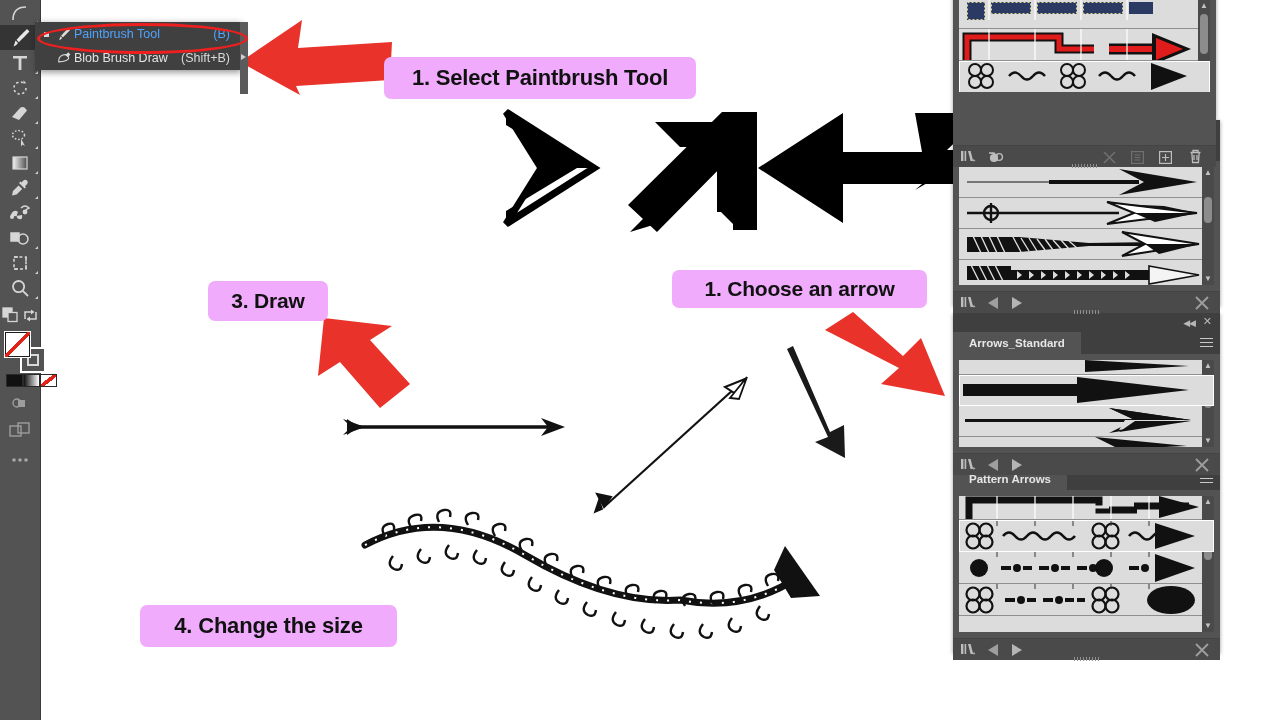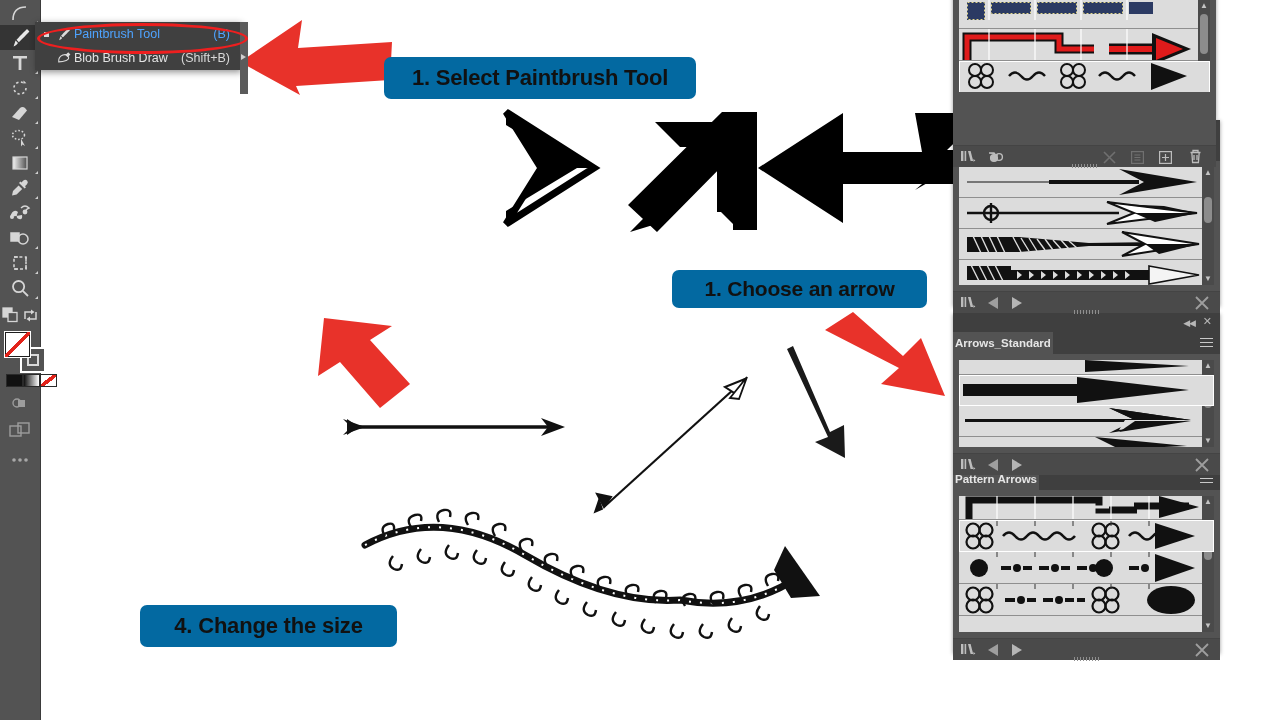--- a/index.html
+++ b/index.html
@@ -57,32 +57,32 @@
   #flyout .tail:after{content:"";position:absolute;left:1px;top:32px;width:0;height:0;
      border-top:3.5px solid transparent;border-bottom:3.5px solid transparent;border-left:5px solid #cfcfcf;}
   #hl-ellipse{position:absolute;left:37px;top:23px;width:205px;height:25px;
      border:3px solid #ee1f1f;border-radius:50%;z-index:45;pointer-events:none;}
 
   
   .redarrow{position:absolute;z-index:30;}
   .redarrow svg{display:block;overflow:visible;}
 
   
-  .callout{position:absolute;background:#0369a1;border-radius:7px;color:#111;
+  .callout{position:absolute;background:#f0abfc;border-radius:7px;color:#111;
            font-weight:bold;display:flex;align-items:center;justify-content:center;
            z-index:35;letter-spacing:-.2px;white-space:nowrap;}
 
   
   .panel{position:absolute;background:#535353;box-shadow:0 1px 4px rgba(0,0,0,.4);}
   .p-titlebar{height:19px;background:#3f3f3f;position:relative;}
   .p-titlebar .dbl{position:absolute;right:25px;top:5px;color:#b7b7b7;font-size:9px;letter-spacing:-1px;}
   .p-titlebar .x{position:absolute;right:8px;top:3px;color:#b7b7b7;font-size:11px;line-height:11px;}
   .p-tabs{height:22px;background:#3f3f3f;display:flex;align-items:stretch;position:relative;}
   .p-tab{background:#535353;color:#e6e6e6;font-size:11.5px;font-weight:bold;
-         display:flex;align-items:center;padding:0 2px;}
+         display:flex;align-items:center;padding:0 16px;}
   .p-burger{position:absolute;right:7px;top:6px;width:13px;}
   .p-burger i{display:block;height:1px;background:#c9c9c9;margin-bottom:3px;}
   .p-body{background:#535353;padding:6px 6px 0 6px;position:relative;}
   .brushlist{background:#dcdcdc;position:relative;overflow:hidden;}
   .brow{position:relative;background:#dcdcdc;border-bottom:1px solid #8f8f8f;overflow:hidden;}
   .brow.sel{outline:1.5px solid #ffffff;outline-offset:-1.5px;z-index:2;}
   .brow svg{display:block;}
   .scrollbar{position:absolute;right:0;top:0;width:12px;bottom:0;background:#4a4a4a;}
   .scrollbar .up,.scrollbar .dn{position:absolute;left:2px;width:8px;height:8px;color:#c3c3c3;
       font-size:8px;text-align:center;line-height:8px;}
@@ -374,20 +374,23 @@
       <path d="M6 0 L0 58 L22 44 L62 90 L92 66 L52 22 L74 8 Z" fill="#e8322a"></path>
     </svg>
   </div>
 
   <div class="callout" style="left:384px;top:57px;width:312px;height:42px;font-size:22px;">
     <span>1. Select Paintbrush Tool</span>
   </div>
   <div class="callout" style="left:672px;top:270px;width:255px;height:38px;font-size:21px;">
     <span>1. Choose an arrow</span>
   </div>
+  <div class="callout" style="left:208px;top:281px;width:120px;height:40px;font-size:21px;">
+    <span>3. Draw</span>
+  </div>
   <div class="callout" style="left:140px;top:605px;width:257px;height:42px;font-size:22px;">
     <span>4. Change the size</span>
   </div>
 
   <div class="panel" style="left:953px;top:-60px;width:263px;height:178px;z-index:20;">
     <div class="p-body" style="height:145px;padding-top:60px;">
       <div class="brushlist" style="height:92px;">
         <div class="brow" style="height:28px;">
           <svg width="237" height="28" viewBox="0 0 237 28">
             <rect width="237" height="28" fill="#dcdcdc"></rect>

